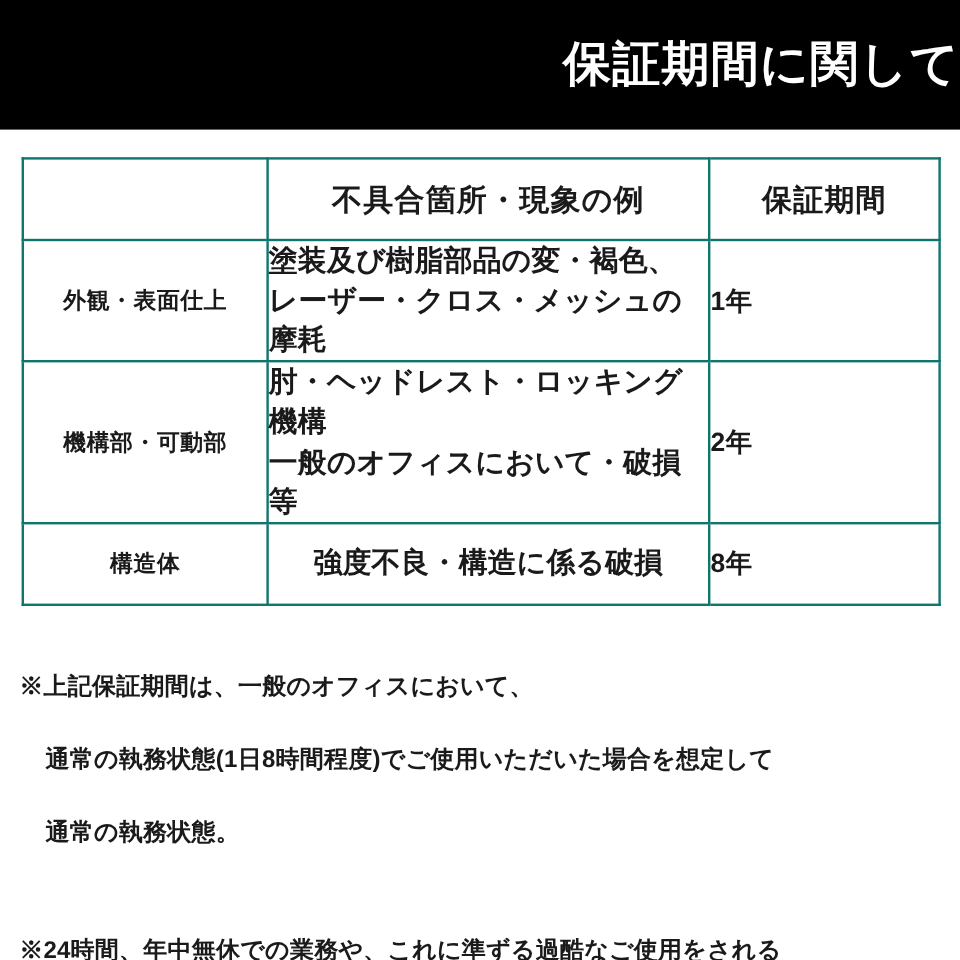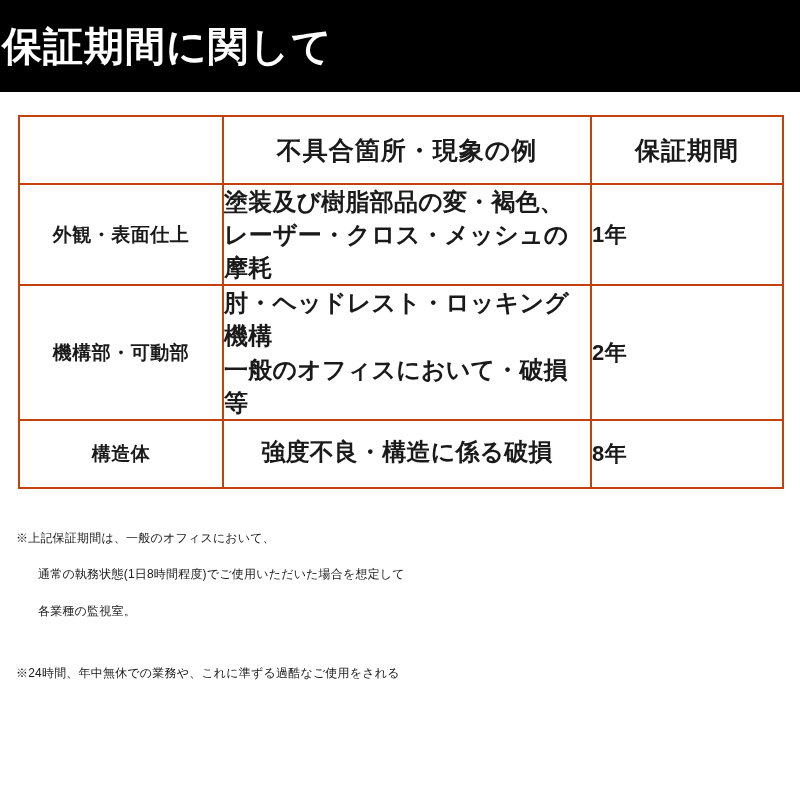--- a/index.html
+++ b/index.html
@@ -16,46 +16,47 @@
   }
   .page {
     position: relative;
     width: 800px;
     height: 800px;
     box-sizing: border-box;
   }
   
   .header {
     background: #000000;
-    height: 92px;
+    height: 108px;
     display: flex;
     align-items: center;
     padding-left: 2px;
     box-sizing: border-box;
+    justify-content: flex-end;
   }
   .header-title {
     color: #ffffff;
     font-size: 40px;
     font-weight: bold;
     letter-spacing: 1px;
     line-height: 1;
   }
   
   .table-wrap {
     padding: 23px 18px 0 18px;
     box-sizing: border-box;
   }
   table.warranty {
     border-collapse: collapse;
     width: 764px;
     table-layout: fixed;
   }
   table.warranty th,
   table.warranty td {
-    border: 2px solid #c2410c;
+    border: 2px solid #0f766e;
     padding: 0;
     vertical-align: middle;
   }
   .col-a { width: 204px; }
   .col-b { width: 368px; }
   .col-c { width: 192px; }
 
   table.warranty thead th {
     height: 66px;
     font-size: 25px;
@@ -74,40 +75,39 @@
     font-size: 24px;
     font-weight: bold;
     text-align: left;
     padding: 10px 0 10px 10px;
     line-height: 1.38;
     letter-spacing: 0.2px;
   }
   .cell-desc.center {
     text-align: center;
     padding-left: 0;
-    font-family: Liberation Mono, monospace;
   }
   .cell-term {
     font-size: 22px;
     font-weight: bold;
     text-align: left;
     letter-spacing: 0.5px;
   }
   .row-1 td { height: 84px; }
   .row-2 td { height: 84px; }
   .row-3 td { height: 66px; }
 
   
   .notes {
     padding: 22px 16px 0 16px;
     box-sizing: border-box;
   }
   .note {
-    font-size: 12px;
-    font-weight: normal;
+    font-size: 20px;
+    font-weight: bold;
     line-height: 1.52;
     letter-spacing: 0.2px;
     margin-bottom: 7px;
     white-space: pre-line;
   }
   .note .ind {
     display: block;
   }
   .note .ind.pad {
     padding-left: 22px;
@@ -156,21 +156,21 @@
         </tr>
       </tbody>
     </table>
   </div>
 
   <div class="notes">
 
     <div class="note">
       <span class="ind">※上記保証期間は、一般のオフィスにおいて、</span>
       <span class="ind pad">通常の執務状態(1日8時間程度)でご使用いただいた場合を想定して</span>
-      <span class="ind pad">各業種の監視室。</span>
+      <span class="ind pad">通常の執務状態。</span>
     </div>
 
     <div class="note">
       <span class="ind">※24時間、年中無休での業務や、これに準ずる過酷なご使用をされる</span>
       
       
     </div>
 
   </div>
 </div>

